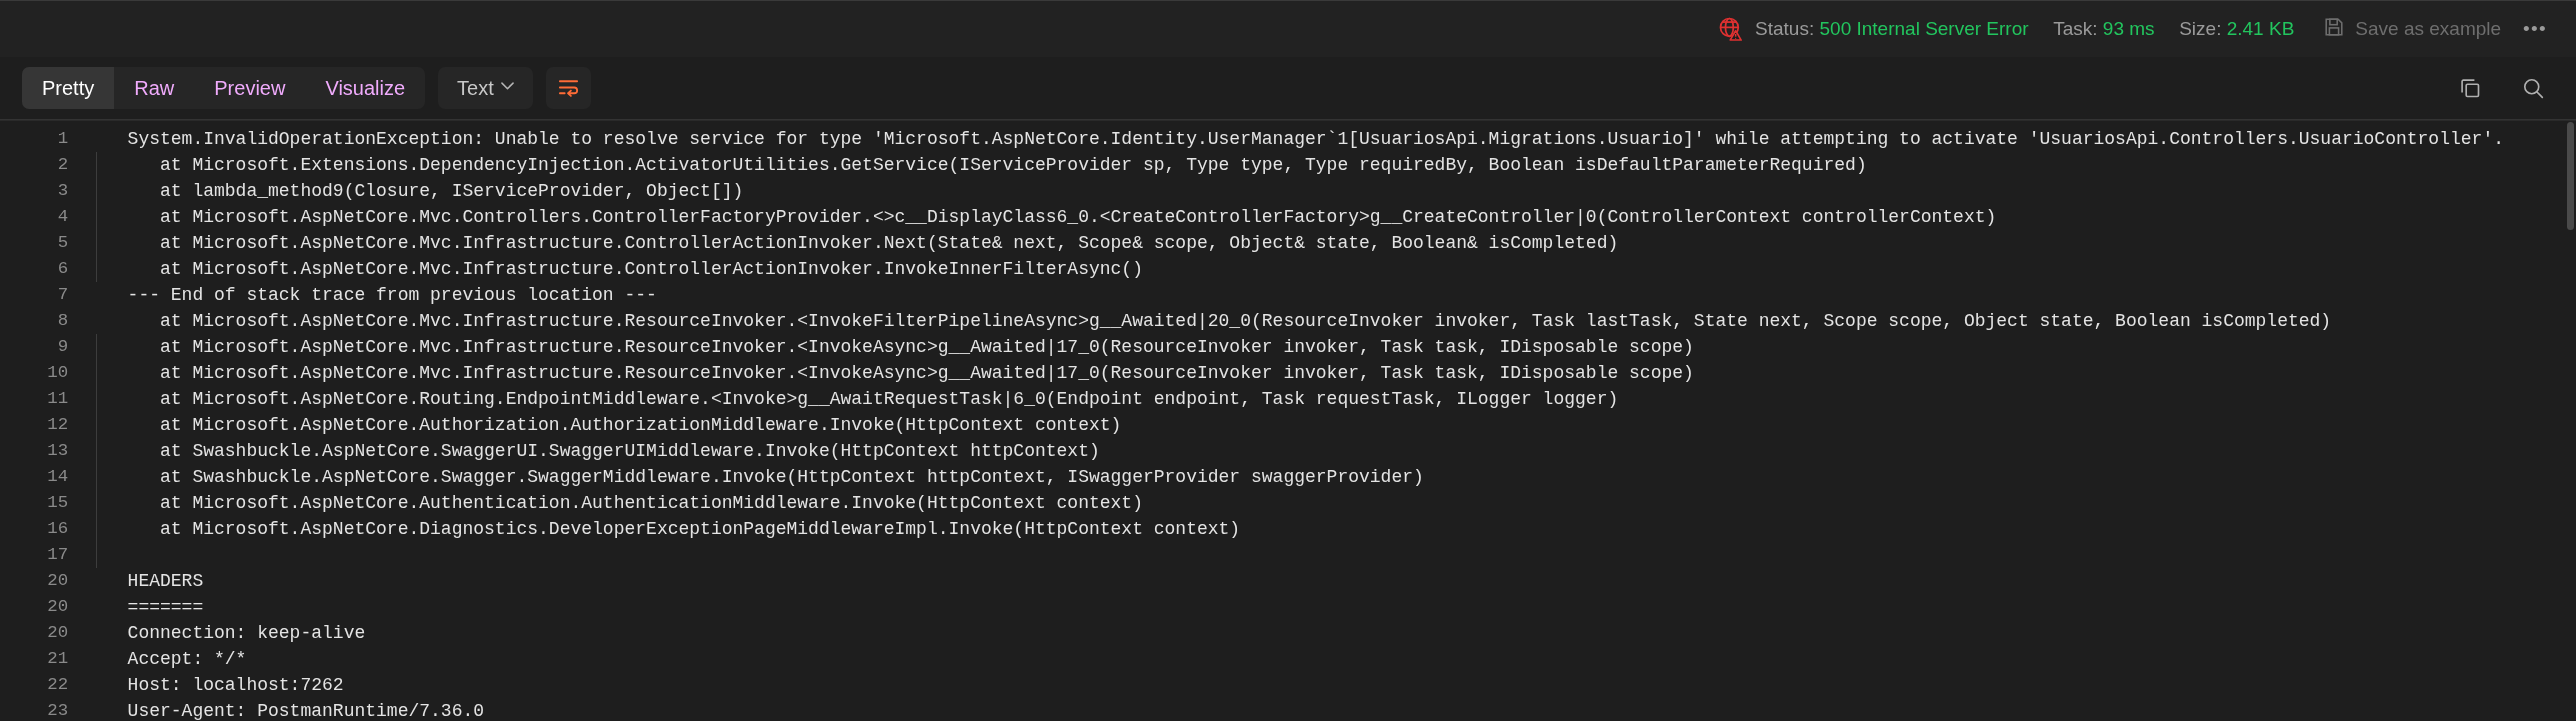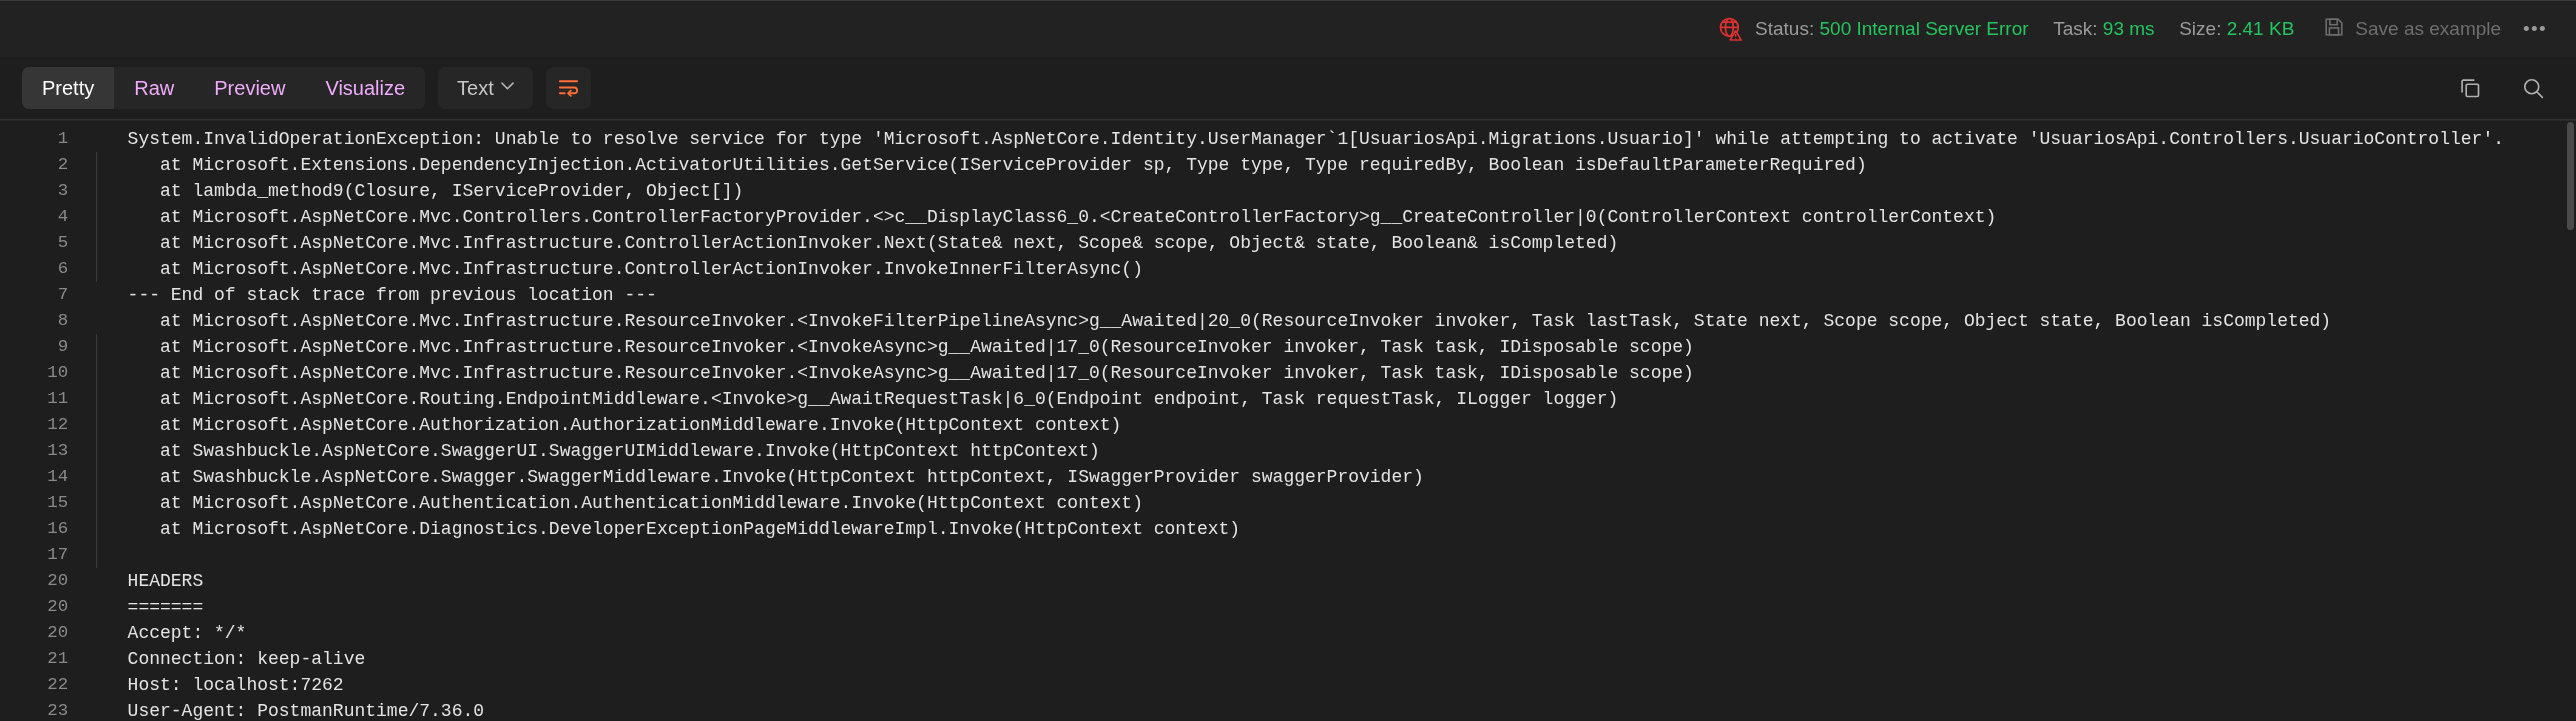--- a/index.html
+++ b/index.html
@@ -386,22 +386,22 @@
             <div class="code-line">   at Microsoft.AspNetCore.Mvc.Infrastructure.ResourceInvoker.&lt;InvokeAsync&gt;g__Awaited|17_0(ResourceInvoker invoker, Task task, IDisposable scope)</div>
             <div class="code-line">   at Microsoft.AspNetCore.Routing.EndpointMiddleware.&lt;Invoke&gt;g__AwaitRequestTask|6_0(Endpoint endpoint, Task requestTask, ILogger logger)</div>
             <div class="code-line">   at Microsoft.AspNetCore.Authorization.AuthorizationMiddleware.Invoke(HttpContext context)</div>
             <div class="code-line">   at Swashbuckle.AspNetCore.SwaggerUI.SwaggerUIMiddleware.Invoke(HttpContext httpContext)</div>
             <div class="code-line">   at Swashbuckle.AspNetCore.Swagger.SwaggerMiddleware.Invoke(HttpContext httpContext, ISwaggerProvider swaggerProvider)</div>
             <div class="code-line">   at Microsoft.AspNetCore.Authentication.AuthenticationMiddleware.Invoke(HttpContext context)</div>
             <div class="code-line">   at Microsoft.AspNetCore.Diagnostics.DeveloperExceptionPageMiddlewareImpl.Invoke(HttpContext context)</div>
             <div class="code-line"></div>
             <div class="code-line">HEADERS</div>
             <div class="code-line">=======</div>
+            <div class="code-line">Connection: keep-alive</div>
             <div class="code-line">Accept: */*</div>
-            <div class="code-line">Connection: keep-alive</div>
             <div class="code-line">Host: localhost:7262</div>
             <div class="code-line">User-Agent: PostmanRuntime/7.36.0</div>
           </div>
       </div>
     </div>
     <div class="vscroll"></div>
   </div>
 
 </div>
 

